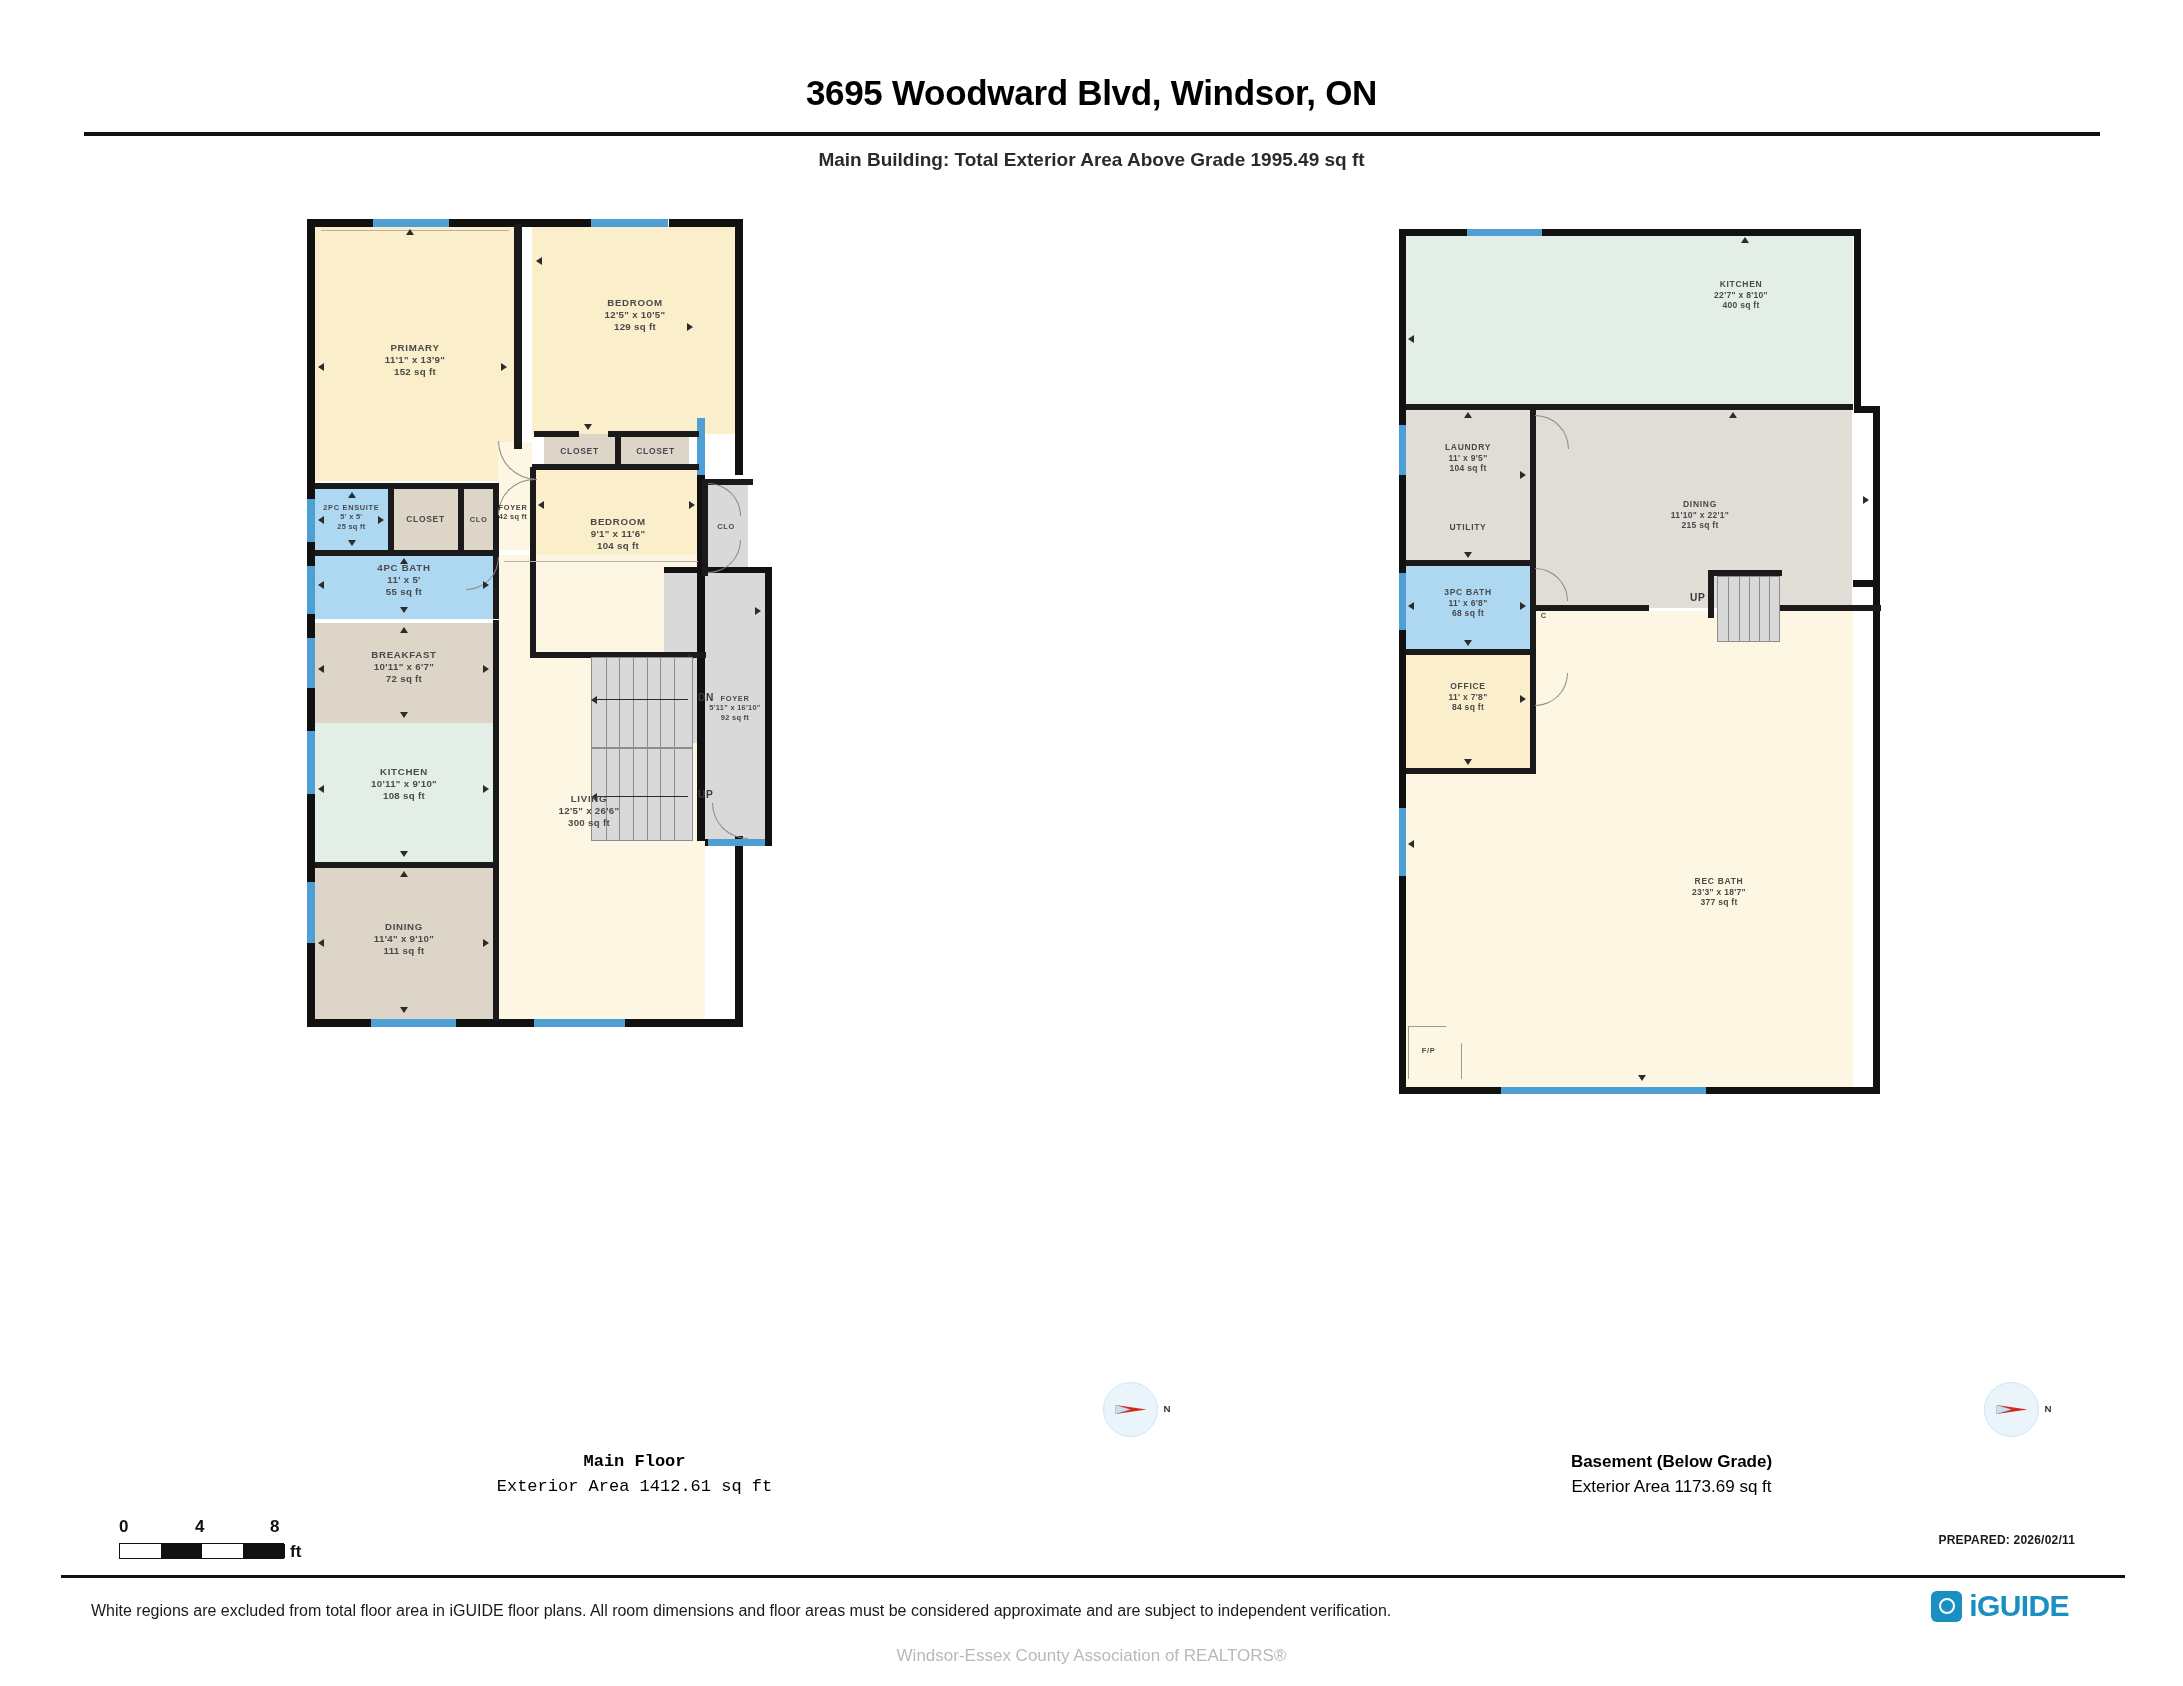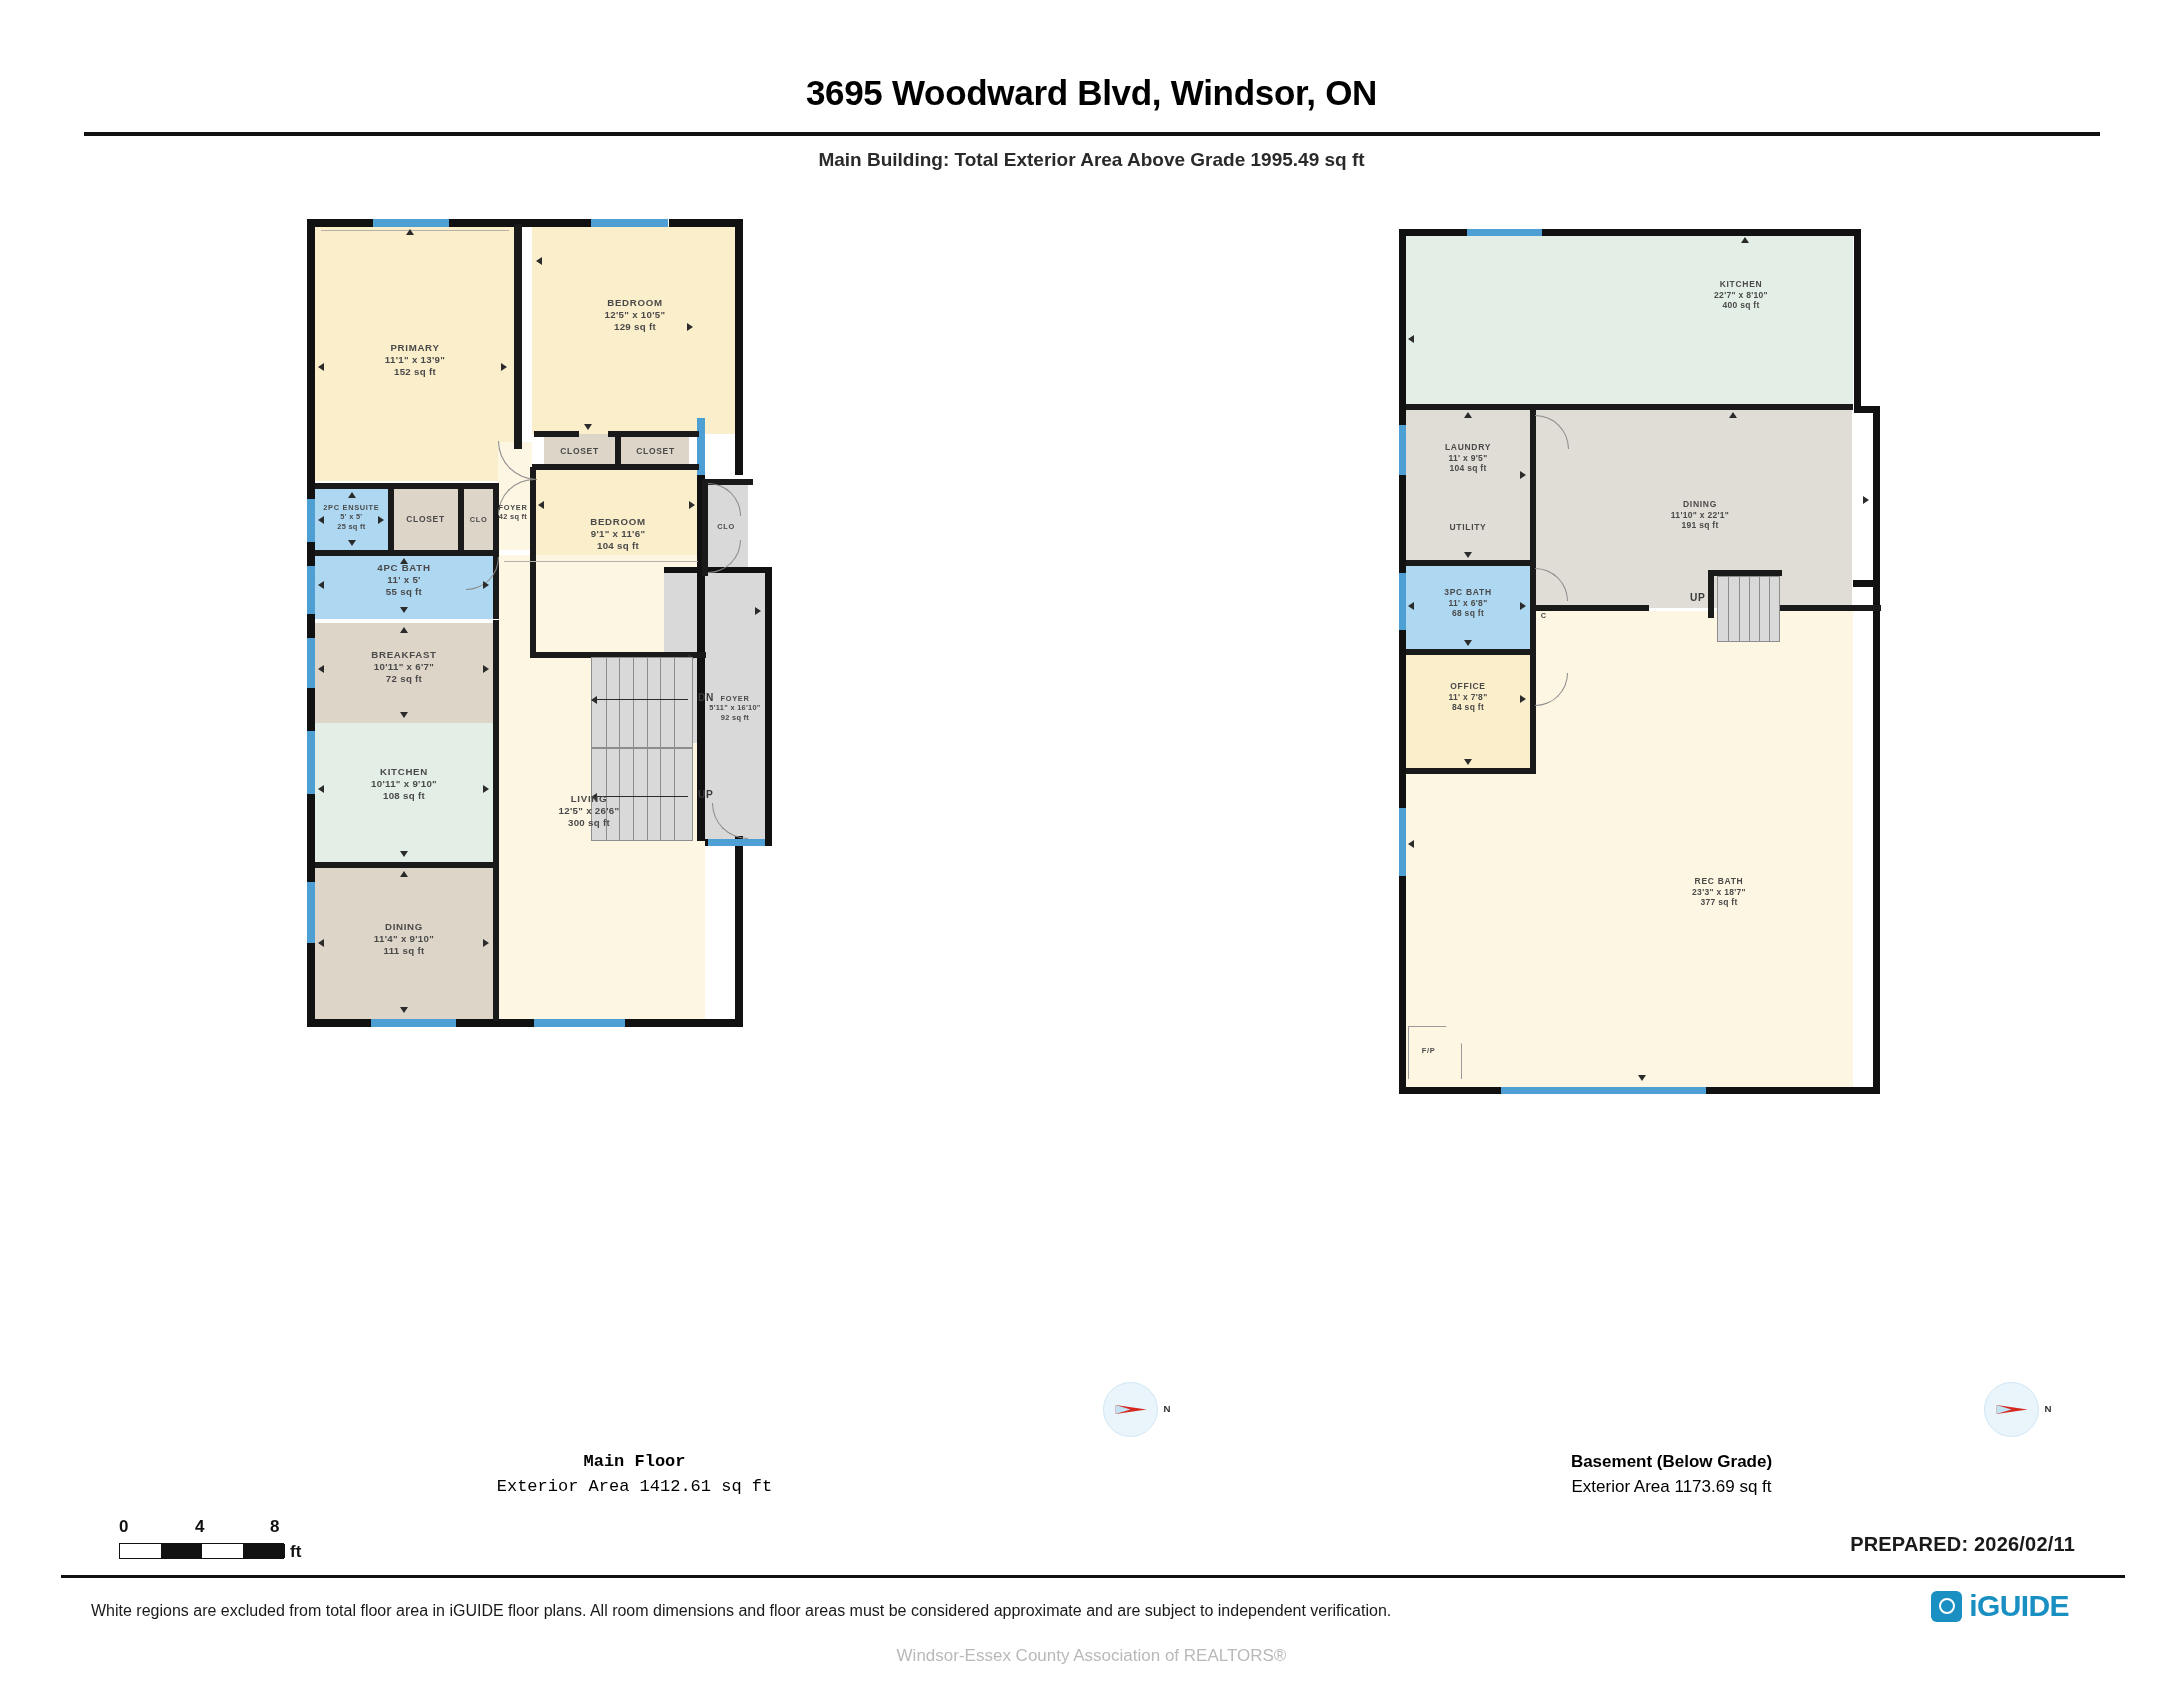--- a/index.html
+++ b/index.html
@@ -179,21 +179,21 @@
   #scale-bar .unit {
     position: absolute; left: 171px; top: 25px;
     font-size: 17px; font-weight: bold; color: #111;
   }
 
   
   #prepared {
     position: absolute;
     right: 108px;
     top: 1533px;
-    font-size: 20px;
+    font-size: 12px;
     font-weight: bold;
     color: #1a1a1a;
     letter-spacing: 0.2px;
   }
   #footer-rule {
     position: absolute;
     left: 61px; top: 1575px;
     width: 2064px; height: 3.4px;
     background: #111;
   }
@@ -548,21 +548,21 @@
     <span class="ar">104 sq ft</span>
   </div>
 
   <div class="rlabel small" style="left:18px; top:295px; width:102px;">
     <span class="nm">UTILITY</span>
   </div>
 
   <div class="rlabel small" style="left:244px; top:272px; width:114px;">
     <span class="nm">DINING</span>
     <span class="dm">11'10" x 22'1"</span>
-    <span class="ar">191 sq ft</span>
+    <span class="ar">215 sq ft</span>
   </div>
 
   <div class="rlabel small" style="left:18px; top:360px; width:102px;">
     <span class="nm">3PC BATH</span>
     <span class="dm">11' x 6'8"</span>
     <span class="ar">68 sq ft</span>
   </div>
 
   <div class="rlabel tiny" style="left:134px; top:384px; width:21.6px;">
     <span class="nm">C</span>

